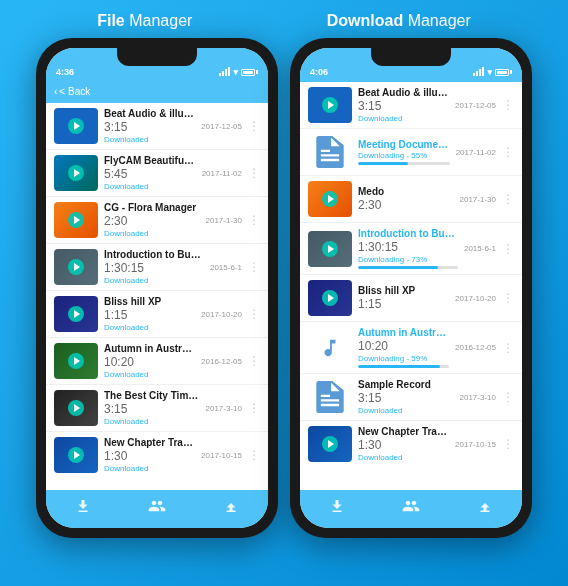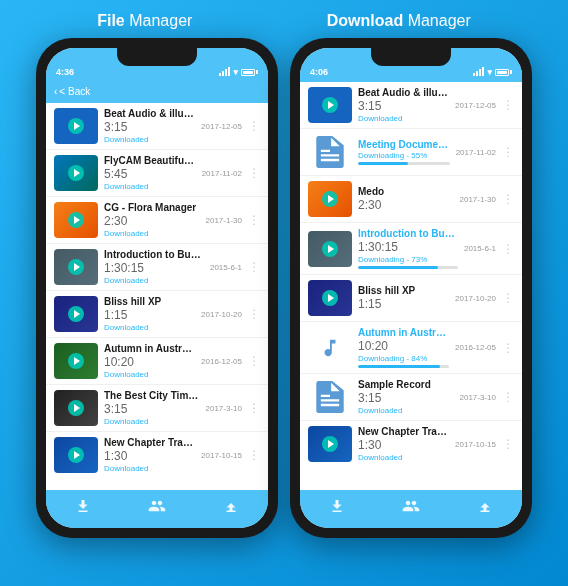--- a/index.html
+++ b/index.html
@@ -583,21 +583,21 @@
 
         <div class="file-item">
           <div class="music-icon">
             <svg width="22" height="26" viewBox="0 0 24 24" fill="#5b9bd5">
                 <path d="M12 3v10.55c-.59-.34-1.27-.55-2-.55-2.21 0-4 1.79-4 4s1.79 4 4 4 4-1.79 4-4V7h4V3h-6z"></path>
               </svg>
           </div>
           <div class="file-info">
             <div class="file-name downloading">Autumn in Australia</div>
             <div class="file-duration">10:20</div>
-            <div class="file-status">Downloading - 84%</div>
+            <div class="file-status">Downloading - 59%</div>
             <div class="progress-bar">
               <div class="progress-fill" style="width:90%"></div>
             </div>
           </div>
           <div class="file-date">2016-12-05</div>
           <div class="dots-menu">⋮</div>
         </div>
 
         <div class="file-item">
           <div class="doc-icon">

